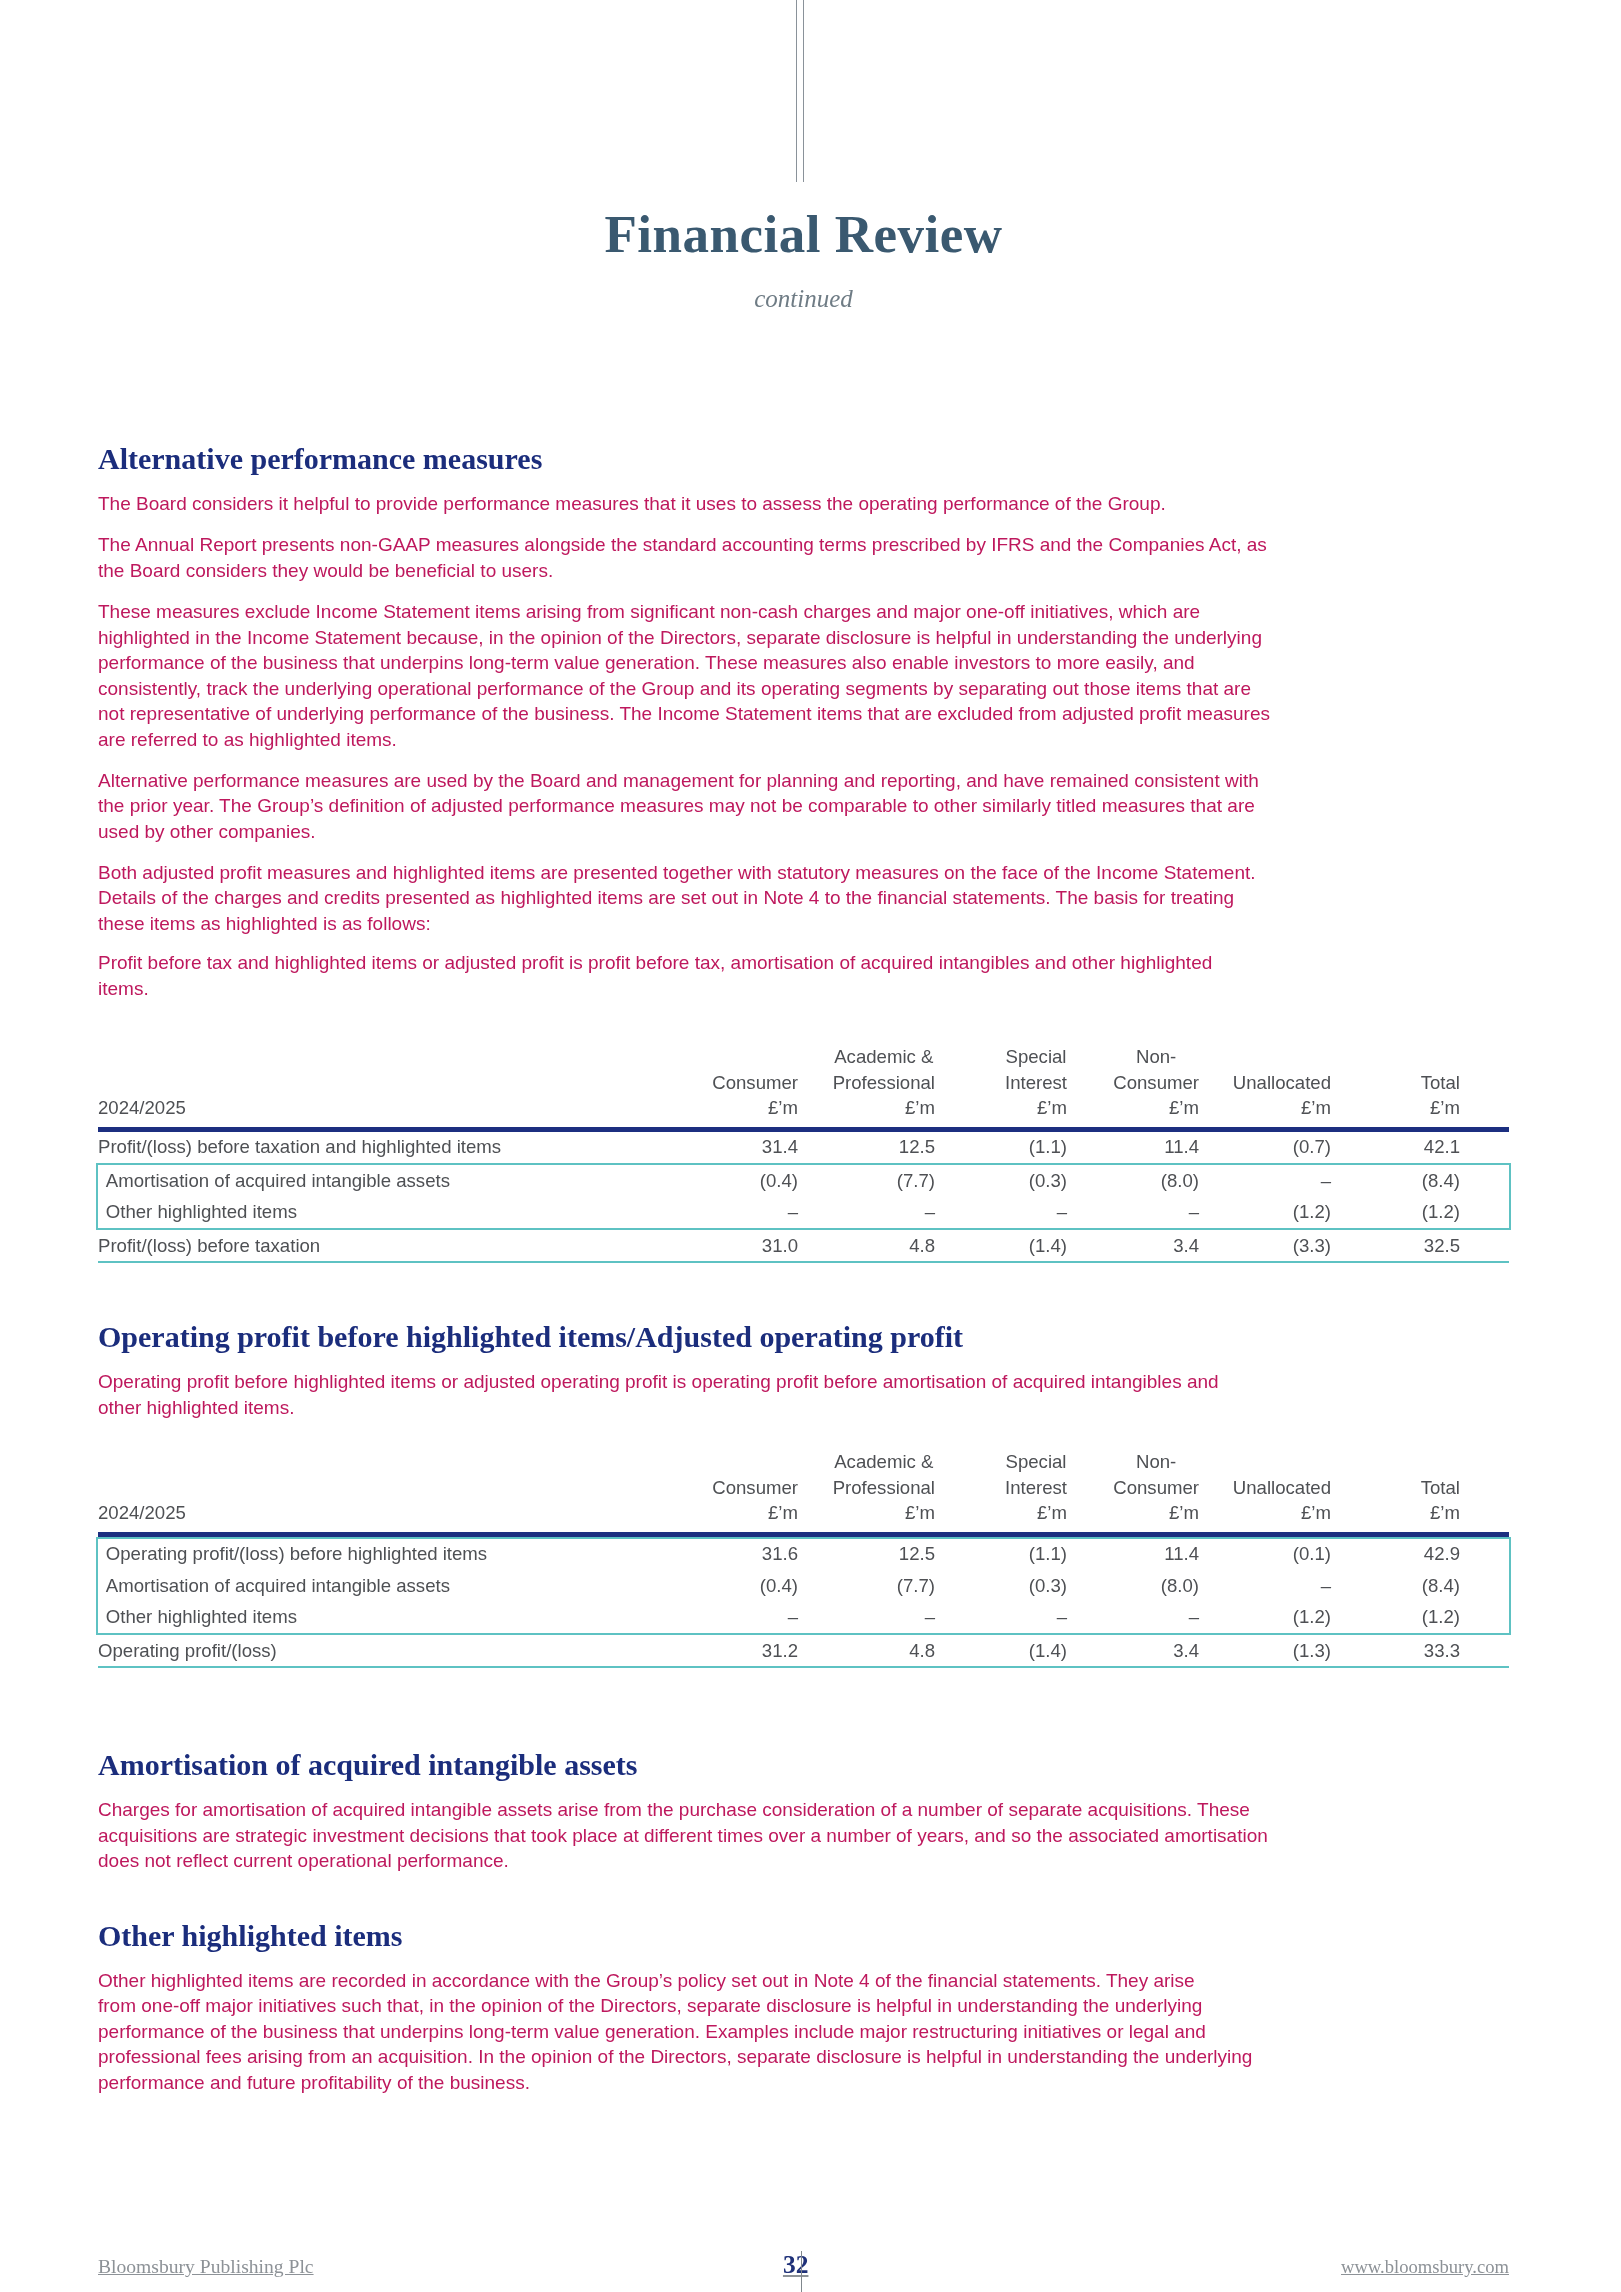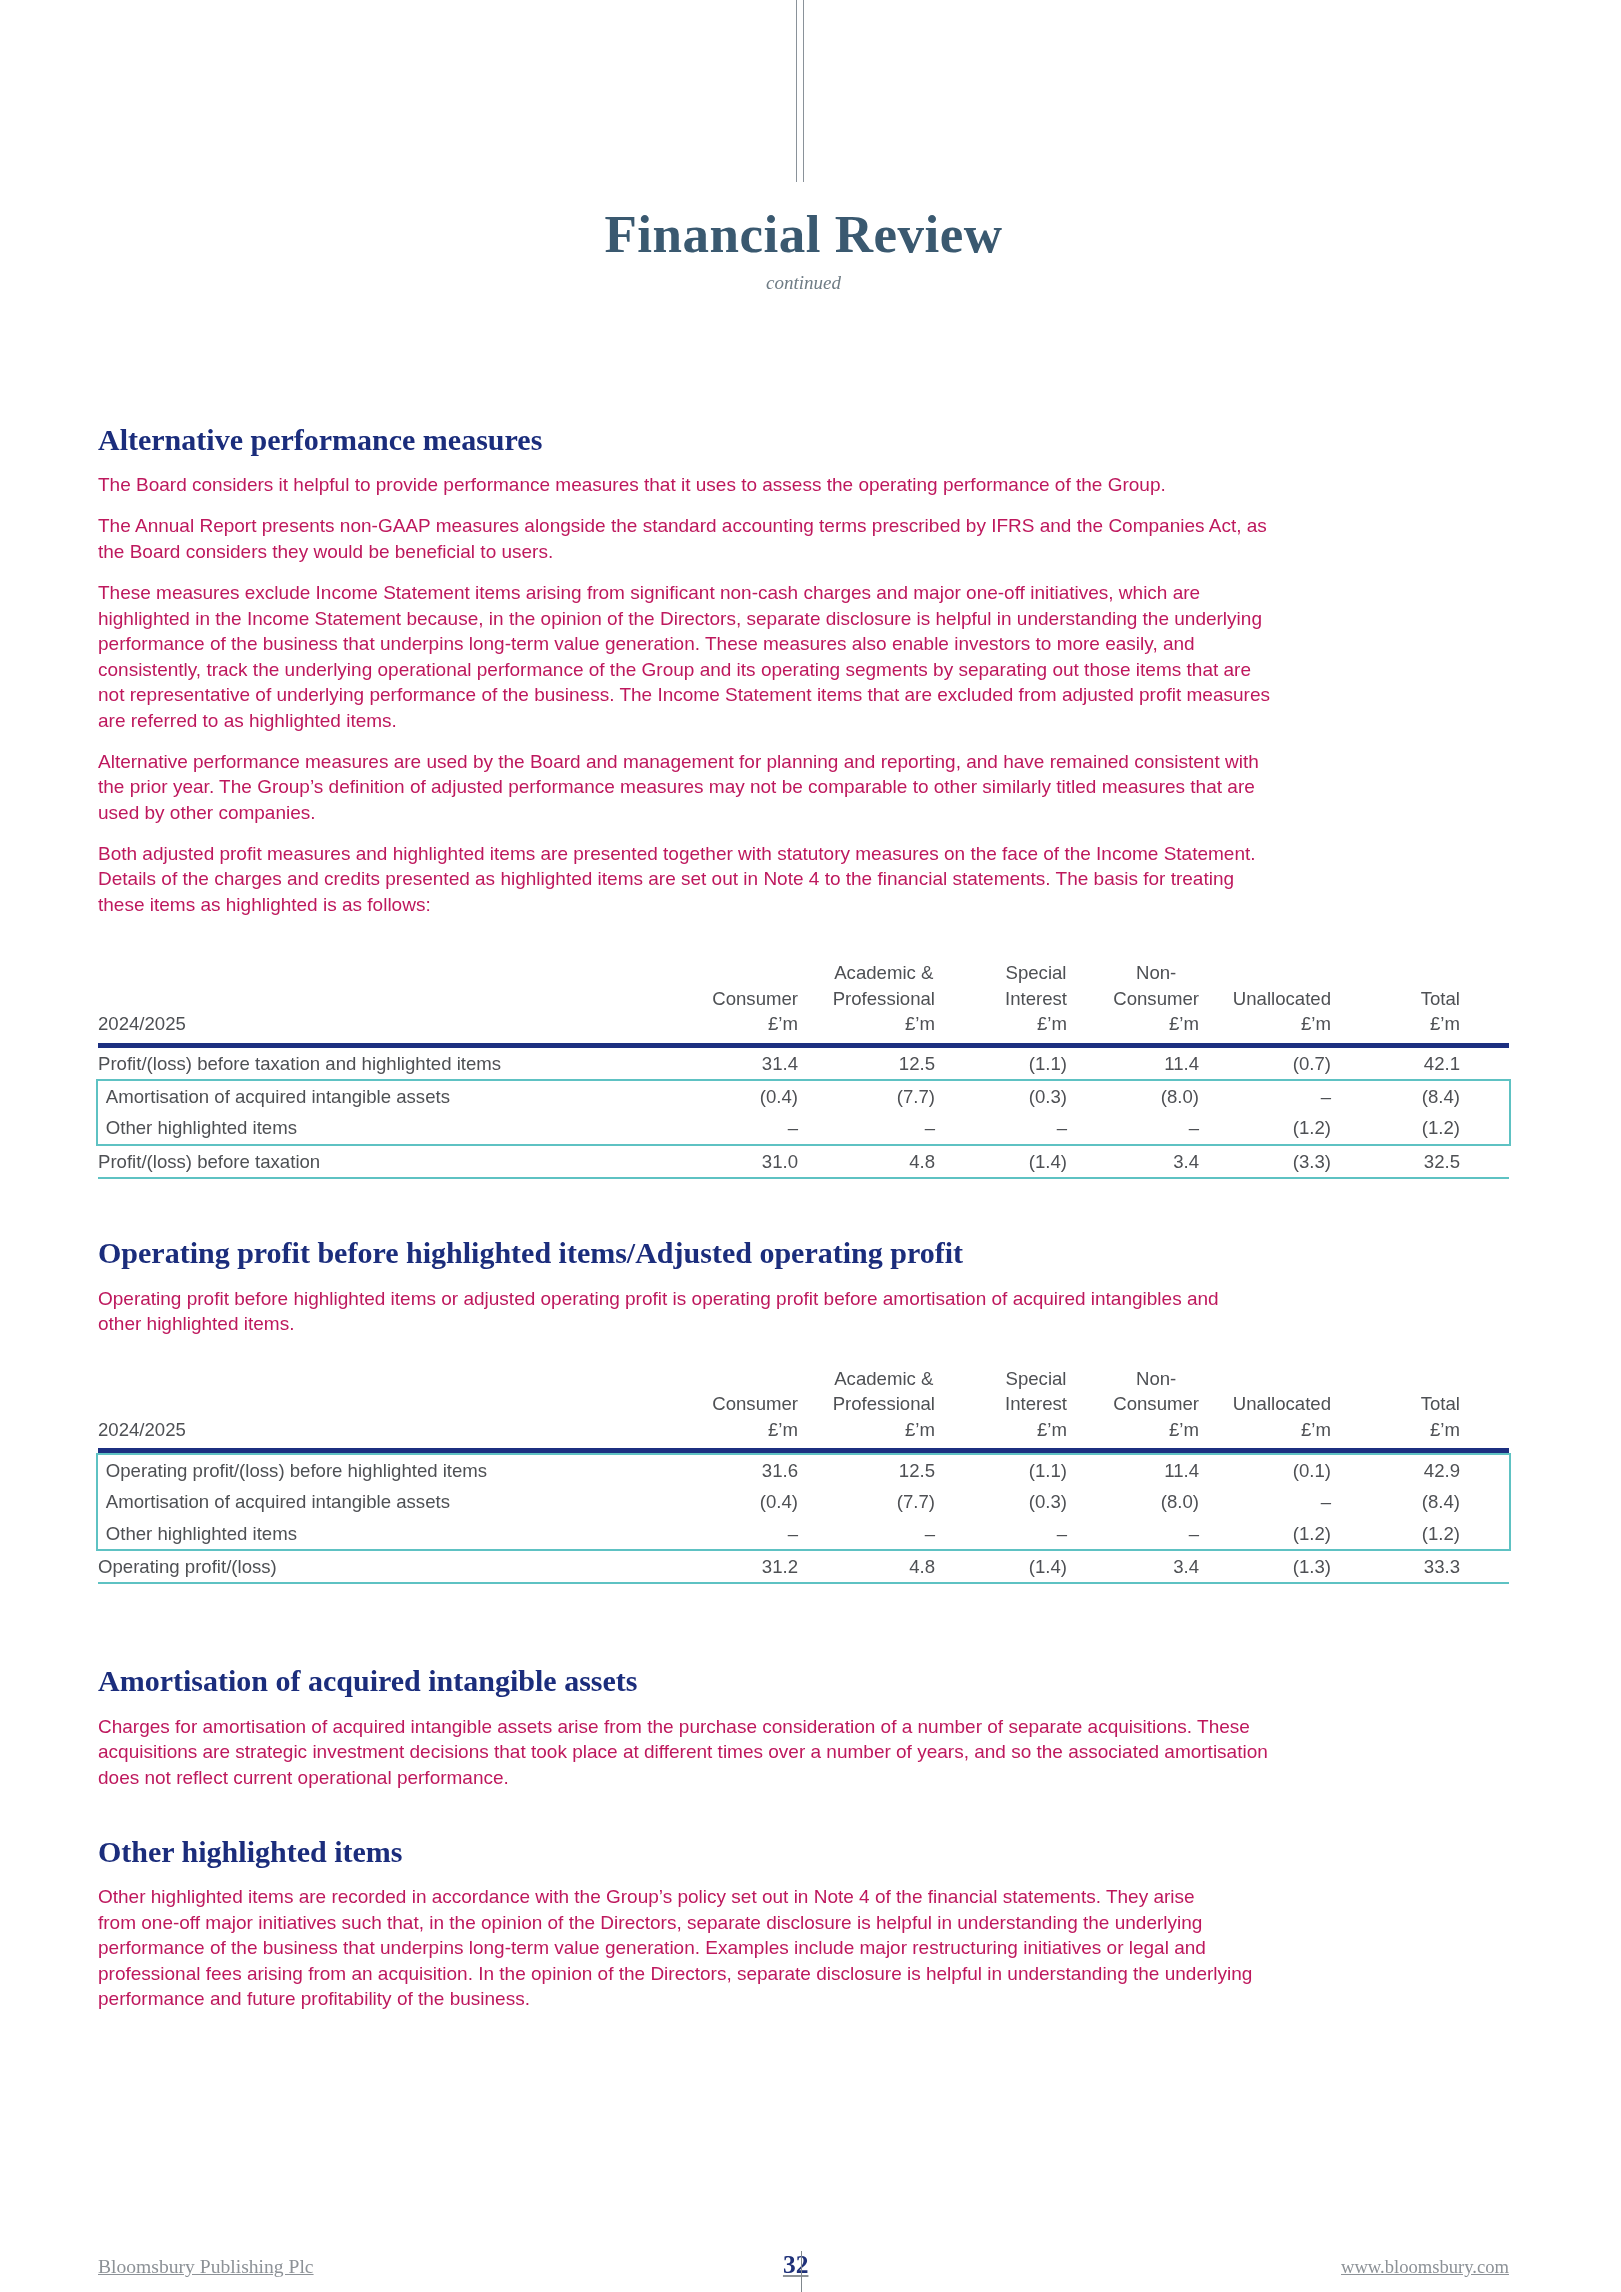--- a/index.html
+++ b/index.html
@@ -20,23 +20,23 @@
 
   .content{padding:208px 112px 0 98px;}
 
   h1.title{
     margin:0;text-align:center;
     font-family:"Liberation Serif", serif;
     font-size:53px;line-height:1.0;font-weight:700;
     letter-spacing:0.5px;color:#3a5970;
   }
   .subtitle{
-    margin-top:11px;text-align:center;
-    font-family:"Liberation Serif", serif;
-    font-style:italic;font-size:19px;color:#6f7c85;
+    margin-top:24px;text-align:center;
+    font-family:"Liberation Serif", serif;
+    font-style:italic;font-size:25px;color:#6f7c85;
   }
   h2.sect{
     font-family:"Liberation Serif", serif;
     font-size:30px;line-height:1.25;font-weight:700;
     color:#1b2d7c;margin:0;
   }
   h2.apm{margin-top:127px;}
   h2.pbt{margin-top:47px;}
   h2.op{margin-top:55px;}
   h2.amort{margin-top:78px;}
@@ -100,20 +100,22 @@
 consistently, track the underlying operational performance of the Group and its operating segments by separating out those items that are
 not representative of underlying performance of the business. The Income Statement items that are excluded from adjusted profit measures
 are referred to as highlighted items.</p>
     <p class="body">Alternative performance measures are used by the Board and management for planning and reporting, and have remained consistent with
 the prior year. The Group’s definition of adjusted performance measures may not be comparable to other similarly titled measures that are
 used by other companies.</p>
     <p class="body">Both adjusted profit measures and highlighted items are presented together with statutory measures on the face of the Income Statement.
 Details of the charges and credits presented as highlighted items are set out in Note 4 to the financial statements. The basis for treating
 these items as highlighted is as follows:</p>
 
+    <p class="body tight">Profit before tax and highlighted items or adjusted profit is profit before tax, amortisation of acquired intangibles and other highlighted
+items.</p>
 
     <div class="fin-table">
         <div class="t-grid t-header">
           <div class="t-year">2024/2025</div>
           <div class="t-colhead"><span class="cname">Consumer</span><span class="cunit">£’m</span></div>
           <div class="t-colhead"><span class="cname">Academic &amp;<br>Professional</span><span class="cunit">£’m</span></div>
           <div class="t-colhead"><span class="cname">Special<br>Interest</span><span class="cunit">£’m</span></div>
           <div class="t-colhead"><span class="cname">Non-<br>Consumer</span><span class="cunit">£’m</span></div>
           <div class="t-colhead"><span class="cname">Unallocated</span><span class="cunit">£’m</span></div>
           <div class="t-colhead"><span class="cname">Total</span><span class="cunit">£’m</span></div>

